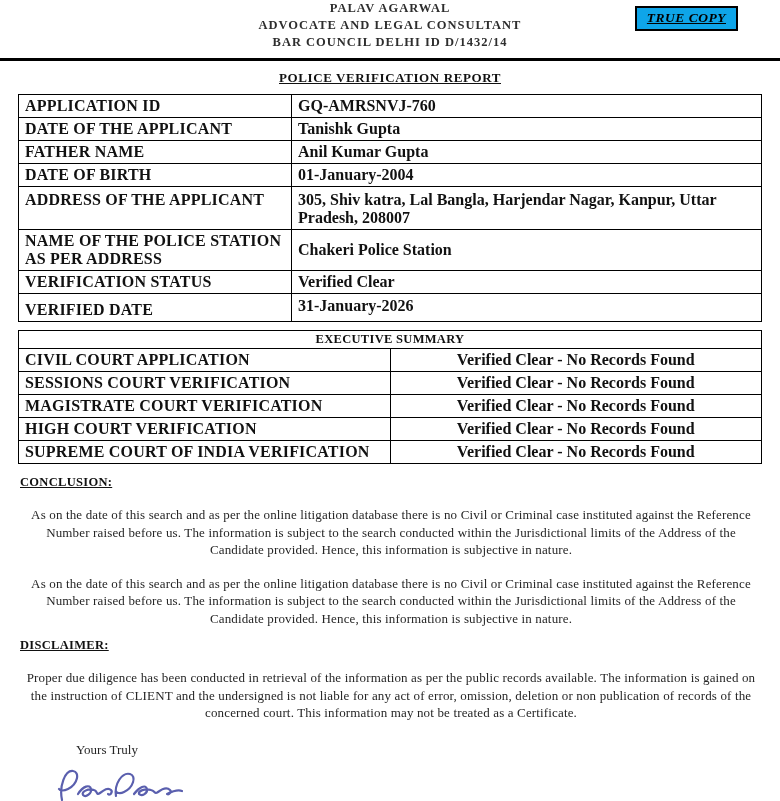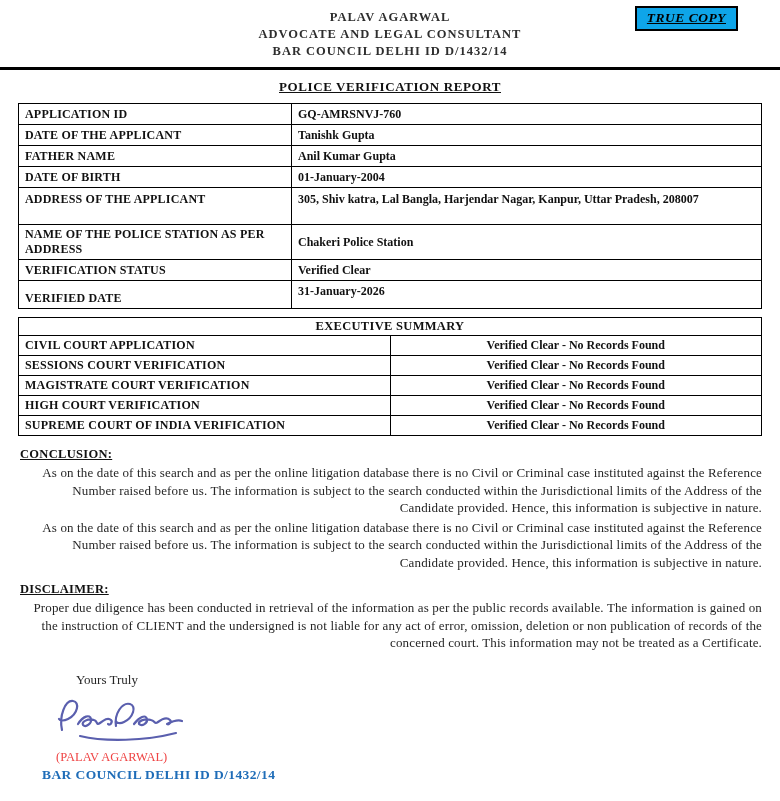--- a/index.html
+++ b/index.html
@@ -9,21 +9,20 @@
     width: 780px;
     height: 801px;
     background: #ffffff;
     font-family: "Liberation Serif", "DejaVu Serif", serif;
     color: #1d1d1d;
     overflow: hidden;
   }
   
   .letterhead {
     text-align: center;
-    padding-top: 9px;
     line-height: 17px;
     font-weight: bold;
     font-size: 12.5px;
     letter-spacing: 1px;
     color: #2e2e2e;
   }
   .true-copy {
     position: absolute;
     top: 6px;
     right: 42px;
@@ -56,21 +55,21 @@
   
   table.grid {
     border-collapse: collapse;
     width: 744px;
     margin: 8px auto 0 auto;
     table-layout: fixed;
   }
   table.grid td, table.grid th {
     border: 1.6px solid #000;
     padding: 2px 6px;
-    font-size: 12px;
+    font-size: 16px;
     font-weight: bold;
     vertical-align: middle;
     color: #111;
     overflow: hidden;
   }
   table.grid td.lbl { width: 273px; text-align: left; letter-spacing: 0.2px; }
   table.grid td.val { text-align: left; }
   tr.h22 td { height: 21px; }
   tr.h38 td { height: 37px; vertical-align: top; padding-top: 4px; }
   tr.h34 td { height: 34px; }
@@ -89,26 +88,26 @@
   .body-wrap { width: 744px; margin: 0 auto; padding-left: 2px; }
   .sec-head {
     margin-top: 11px;
     font-weight: bold;
     font-size: 12.5px;
     text-decoration: underline;
     letter-spacing: 0.3px;
     color: #111;
   }
   .sec-body {
-    margin-top: 2px;
+    margin-top: 16px;
     font-size: 13px;
     line-height: 17.5px;
     letter-spacing: 0.15px;
     color: #262626;
-    text-align: right;
+    text-align: center;
   }
   
   .yours-truly {
     margin: 20px 0 0 56px;
     font-size: 13px;
     color: #262626;
   }
   .signature-box { margin: 4px 0 0 30px; height: 58px; }
   .sig-name {
     margin-left: 36px;

